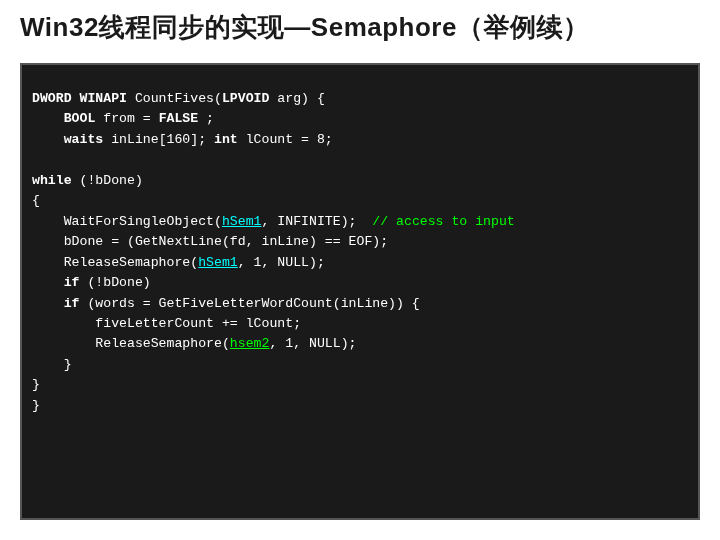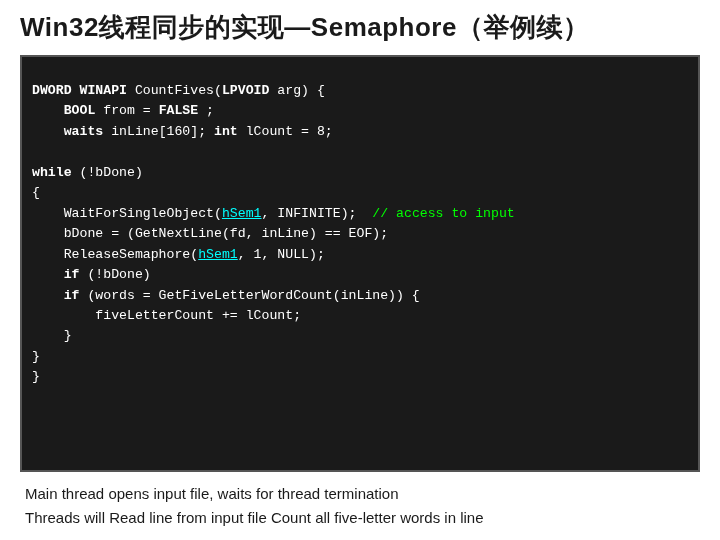--- a/index.html
+++ b/index.html
@@ -12,20 +12,21 @@
       overflow: hidden;
     }
 
     .page {
       width: 720px;
       height: 540px;
       background: #fff;
       display: flex;
       flex-direction: column;
       padding: 10px 20px 10px 20px;
+      gap: 8px;
     }
 
     .title {
       font-size: 26px;
       font-weight: bold;
       color: #1a1a1a;
       margin-bottom: 10px;
       letter-spacing: 0.5px;
     }
 
@@ -88,26 +89,23 @@
 
     <span class="code-line"><span class="normal">    ReleaseSemaphore(</span><span class="hl-cyan">hSem1</span><span class="normal">, 1, NULL);</span></span>
 
     <span class="code-line"><span class="normal">    </span><span class="kw">if</span><span class="normal"> (!bDone)</span></span>
 
     <span class="code-line"><span class="normal">    </span><span class="kw">if</span><span class="normal"> (words = GetFiveLetterWordCount(inLine)) {</span></span>
 
 
     <span class="code-line"><span class="normal">        fiveLetterCount += lCount;</span></span>
 
+    <span class="code-line"><span class="normal">        ReleaseSemaphore(</span><span class="hl-green">hsem2</span><span class="normal">, 1, NULL);</span></span>
 
     <span class="code-line"><span class="normal">    }</span></span>
 
     <span class="code-line"><span class="normal">}</span></span>
 
     <span class="code-line"><span class="normal">}</span></span>
   </div>
 
-  <div class="description">
-    <div>Main thread opens input file, waits for thread termination</div>
-    <div>Threads will Read line from input file Count all five-letter words in line</div>
-  </div>
 
 </div>
 
 </body></html>

